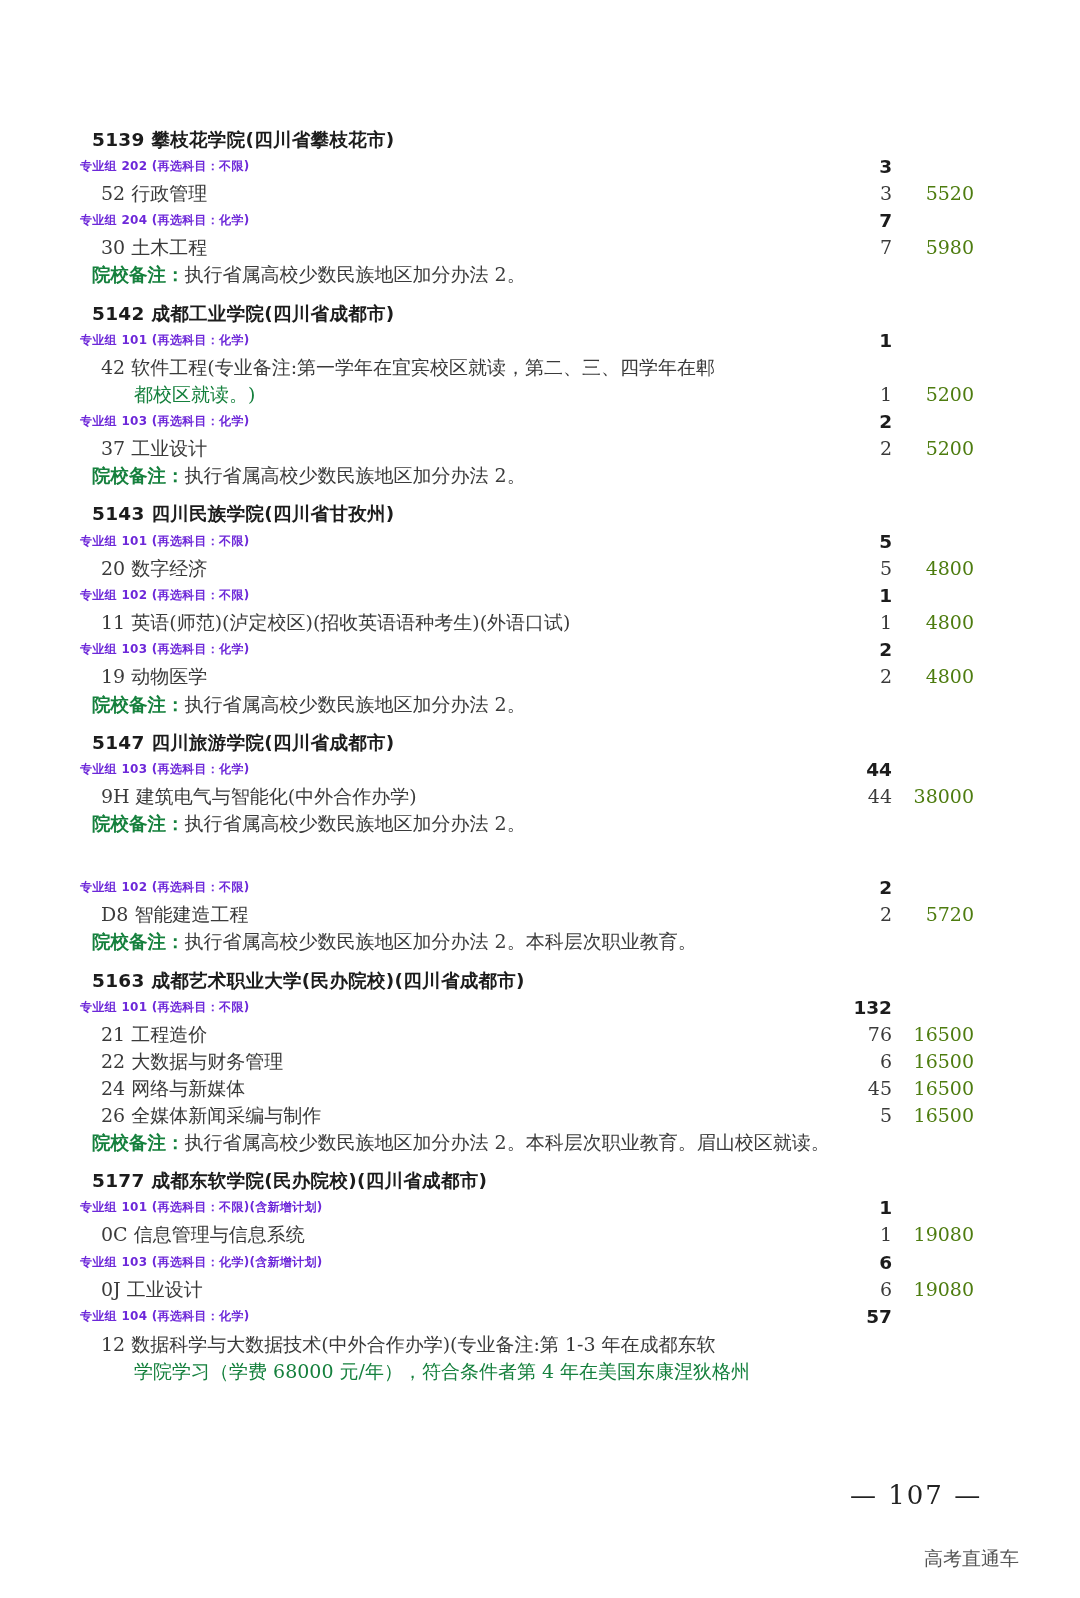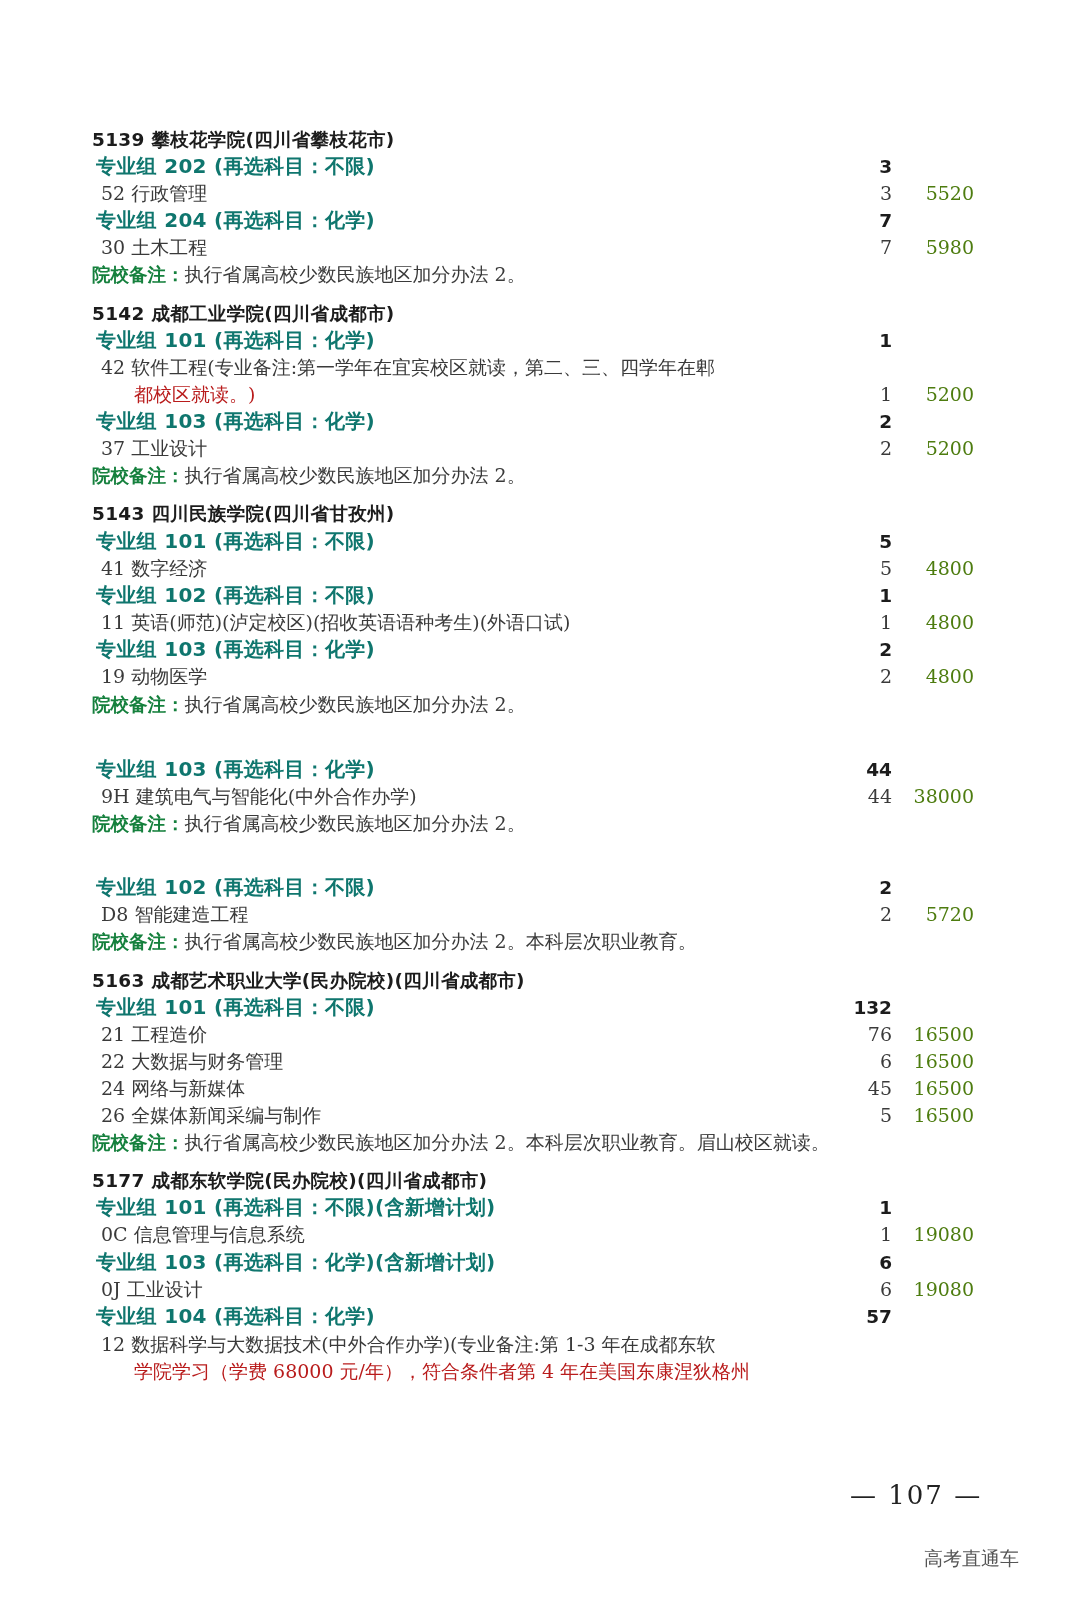--- a/index.html
+++ b/index.html
@@ -1,23 +1,23 @@
 <!DOCTYPE html>
 <html><head>
 <meta charset="utf-8">
 <style>
   html, body { margin:0; padding:0; background:#ffffff; }
   body { width:1080px; height:1598px; position:relative; overflow:hidden; color:#2a2a2a; }
   .page { position:absolute; left:0; top:0; width:1080px; height:1598px; }
   .line { position:absolute; left:0; width:1080px; height:27px; line-height:27px; white-space:nowrap; }
   .txt { position:absolute; font-size:19.5px; }
   .inst { font-family:"DejaVu Sans", sans-serif; font-weight:bold; color:#1c1c1c; left:92px; font-size:18.5px; letter-spacing:0.3px; }
-  .grp { font-family:"DejaVu Sans", sans-serif; font-weight:bold; color:#0f766e; left:96px; font-size:20px; letter-spacing:0.3px; }
+  .grp { font-family:"DejaVu Sans", sans-serif; font-weight:bold; color:#6d28d9; left:80px; font-size:12px; letter-spacing:0.3px; }
   .maj { font-family:"DejaVu Serif", serif; color:#3a3a3a; left:101px; font-size:19px; }
-  .cont { font-family:"DejaVu Serif", serif; color:#b91c1c; left:134px; font-size:19px; }
+  .cont { font-family:"DejaVu Serif", serif; color:#15803d; left:134px; font-size:19px; }
   .note { font-family:"DejaVu Serif", serif; color:#3a3a3a; left:92px; font-size:19px; }
   .note-label { font-family:"DejaVu Sans", sans-serif; font-weight:bold; color:#15803d; font-size:18.5px; }
   .num-b { font-family:"DejaVu Sans", sans-serif; font-weight:bold; color:#1c1c1c; right:188px; text-align:right; font-size:18.5px; }
   .num { font-family:"DejaVu Serif", serif; color:#3a3a3a; right:188px; text-align:right; font-size:19px; }
   .fee { font-family:"DejaVu Serif", serif; color:#4d7c0f; right:106px; text-align:right; font-size:19px; }
   .pageno { position:absolute; left:850px; top:1480px; font-family:"DejaVu Serif", serif; font-size:26px; color:#222; letter-spacing:2px; }
   .watermark { position:absolute; left:924px; top:1546px; font-family:"DejaVu Sans", sans-serif; font-size:19px; color:#555; }
 </style>
 </head>
 <body>
@@ -78,21 +78,21 @@
     </div>
 
   <div class="line" style="top:500px">
       <span class="txt inst">5143 四川民族学院(四川省甘孜州)</span>
     </div>
   <div class="line" style="top:528px">
       <span class="txt grp">专业组 101 (再选科目：不限)</span>
       <span class="txt num-b">5</span>
     </div>
   <div class="line" style="top:555px">
-      <span class="txt maj"><span>41</span>&nbsp;<span>数字经济</span></span>
+      <span class="txt maj"><span>20</span>&nbsp;<span>数字经济</span></span>
       <span class="txt num">5</span>
       <span class="txt fee">4800</span>
     </div>
   <div class="line" style="top:582px">
       <span class="txt grp">专业组 102 (再选科目：不限)</span>
       <span class="txt num-b">1</span>
     </div>
   <div class="line" style="top:609px">
       <span class="txt maj"><span>11</span>&nbsp;<span>英语(师范)(泸定校区)(招收英语语种考生)(外语口试)</span></span>
       <span class="txt num">1</span>
@@ -104,20 +104,23 @@
     </div>
   <div class="line" style="top:663px">
       <span class="txt maj"><span>19</span>&nbsp;<span>动物医学</span></span>
       <span class="txt num">2</span>
       <span class="txt fee">4800</span>
     </div>
   <div class="line" style="top:691px">
       <span class="txt note"><span class="note-label">院校备注：</span><span>执行省属高校少数民族地区加分办法 2。</span></span>
     </div>
 
+  <div class="line" style="top:729px">
+      <span class="txt inst">5147 四川旅游学院(四川省成都市)</span>
+    </div>
   <div class="line" style="top:756px">
       <span class="txt grp">专业组 103 (再选科目：化学)</span>
       <span class="txt num-b">44</span>
     </div>
   <div class="line" style="top:783px">
       <span class="txt maj"><span>9H</span>&nbsp;<span>建筑电气与智能化(中外合作办学)</span></span>
       <span class="txt num">44</span>
       <span class="txt fee">38000</span>
     </div>
   <div class="line" style="top:810px">

